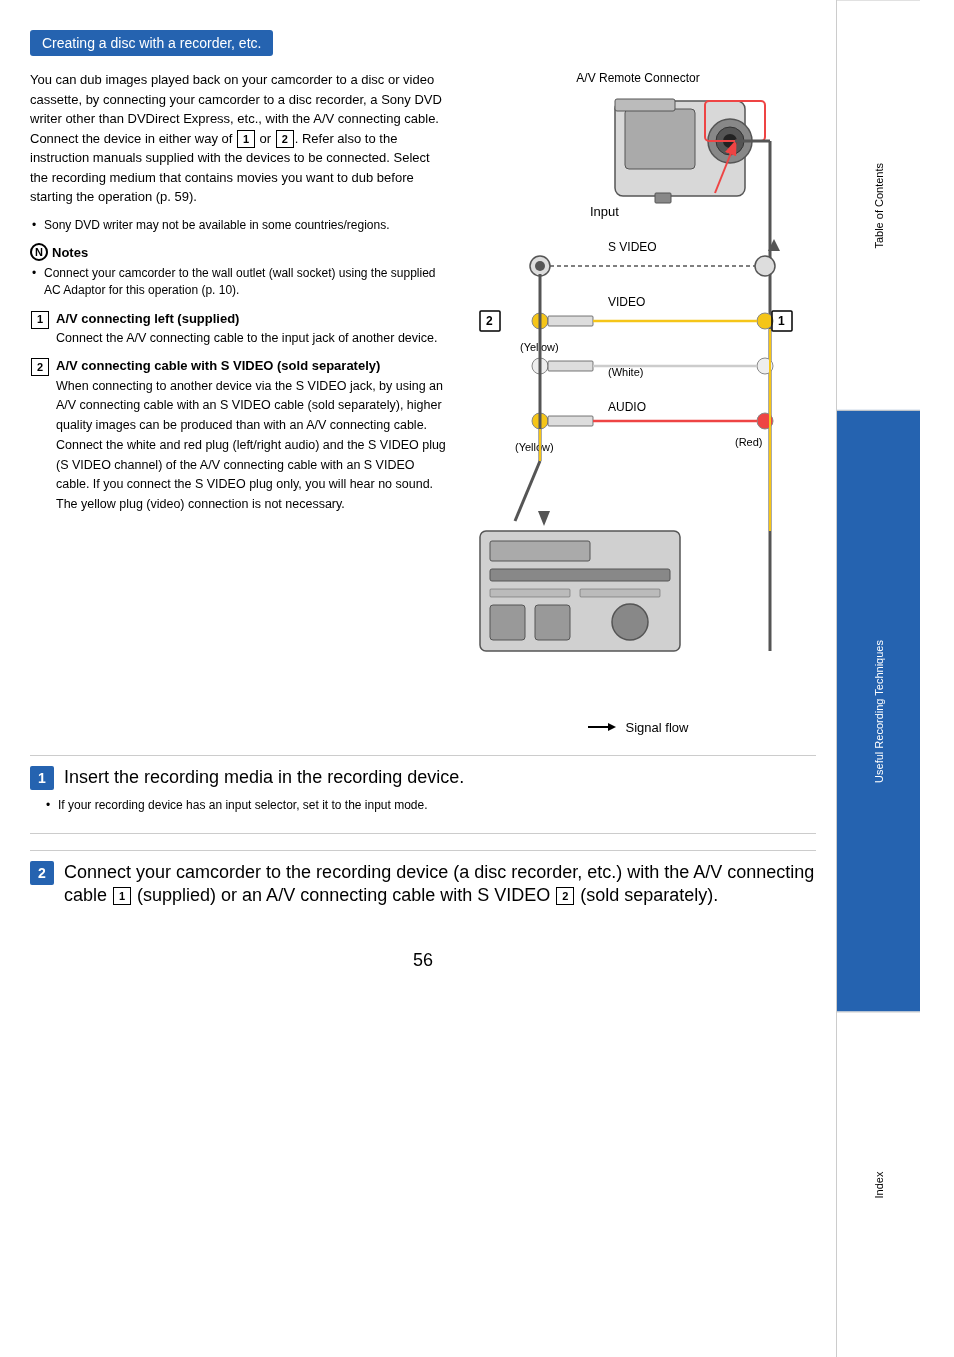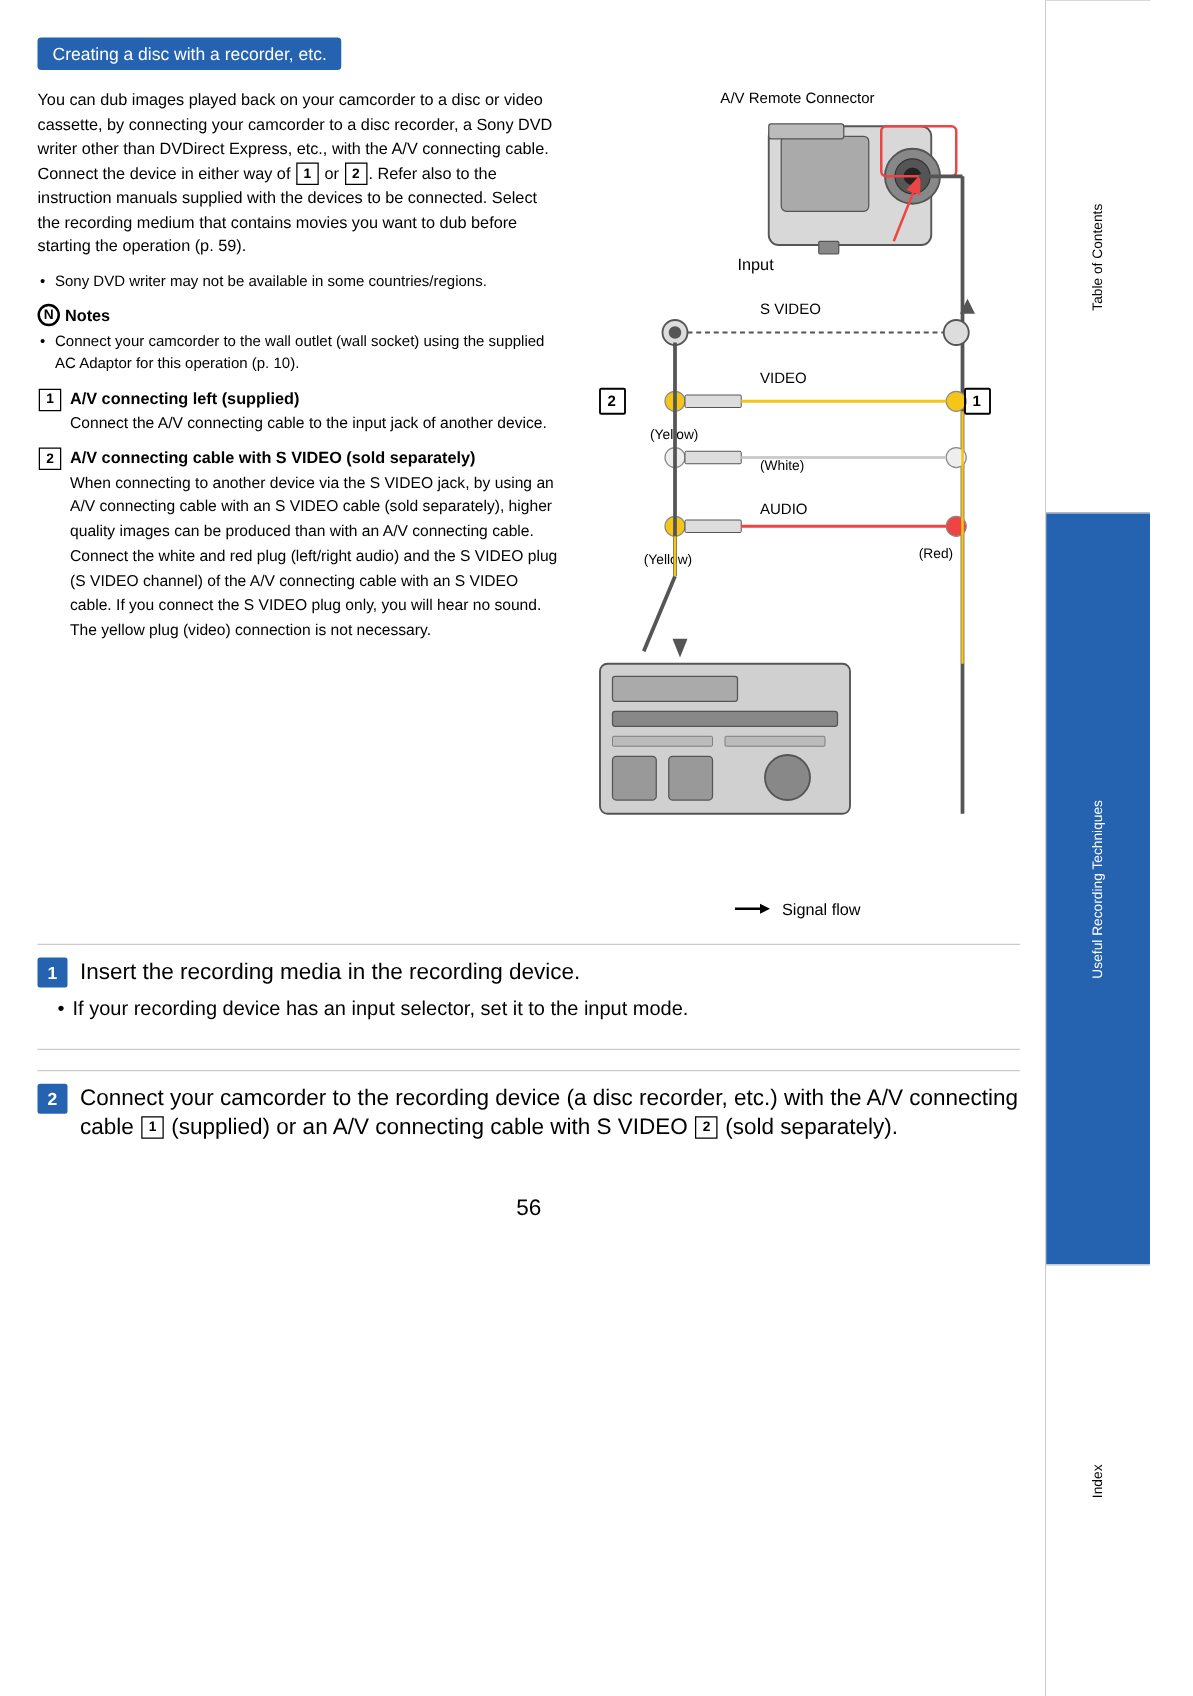--- a/index.html
+++ b/index.html
@@ -237,21 +237,21 @@
     .step-title {
       font-size: 18px;
       font-weight: normal;
       line-height: 1.3;
       flex: 1;
     }
     .step-bullets {
       padding-left: 14px;
     }
     .step-bullets li {
-      font-size: 16px;
+      font-size: 12px;
       line-height: 1.5;
       margin-bottom: 3px;
     }
 
     
     .page-number {
       text-align: center;
       font-size: 18px;
       margin-top: 20px;
       padding-bottom: 10px;

